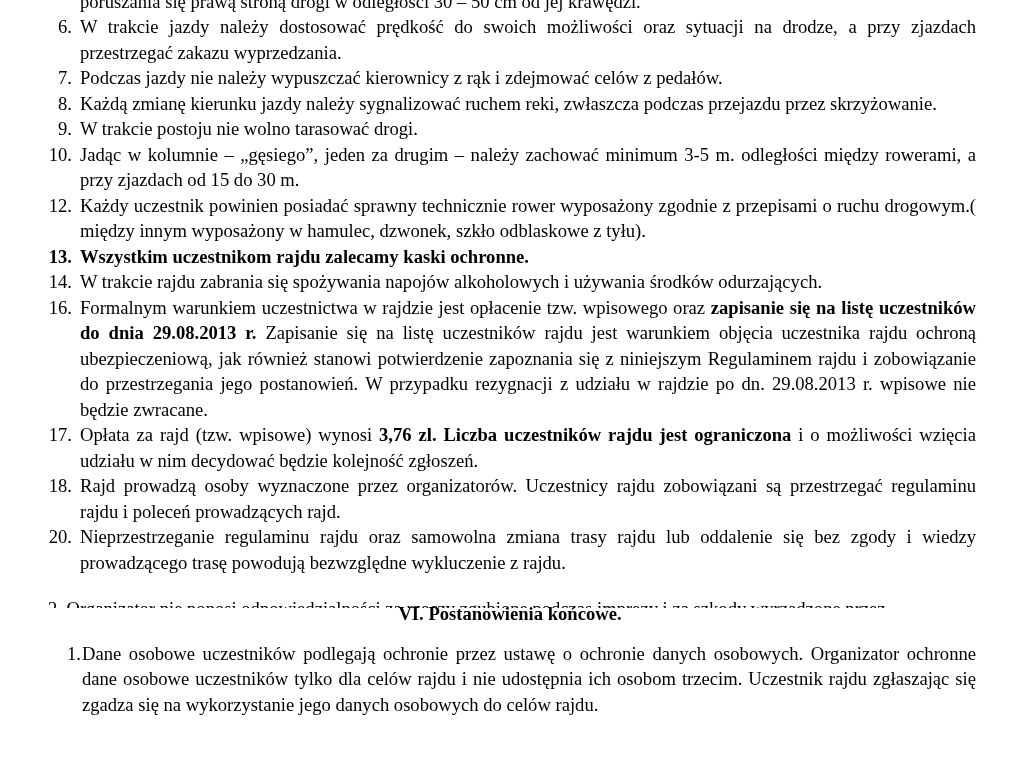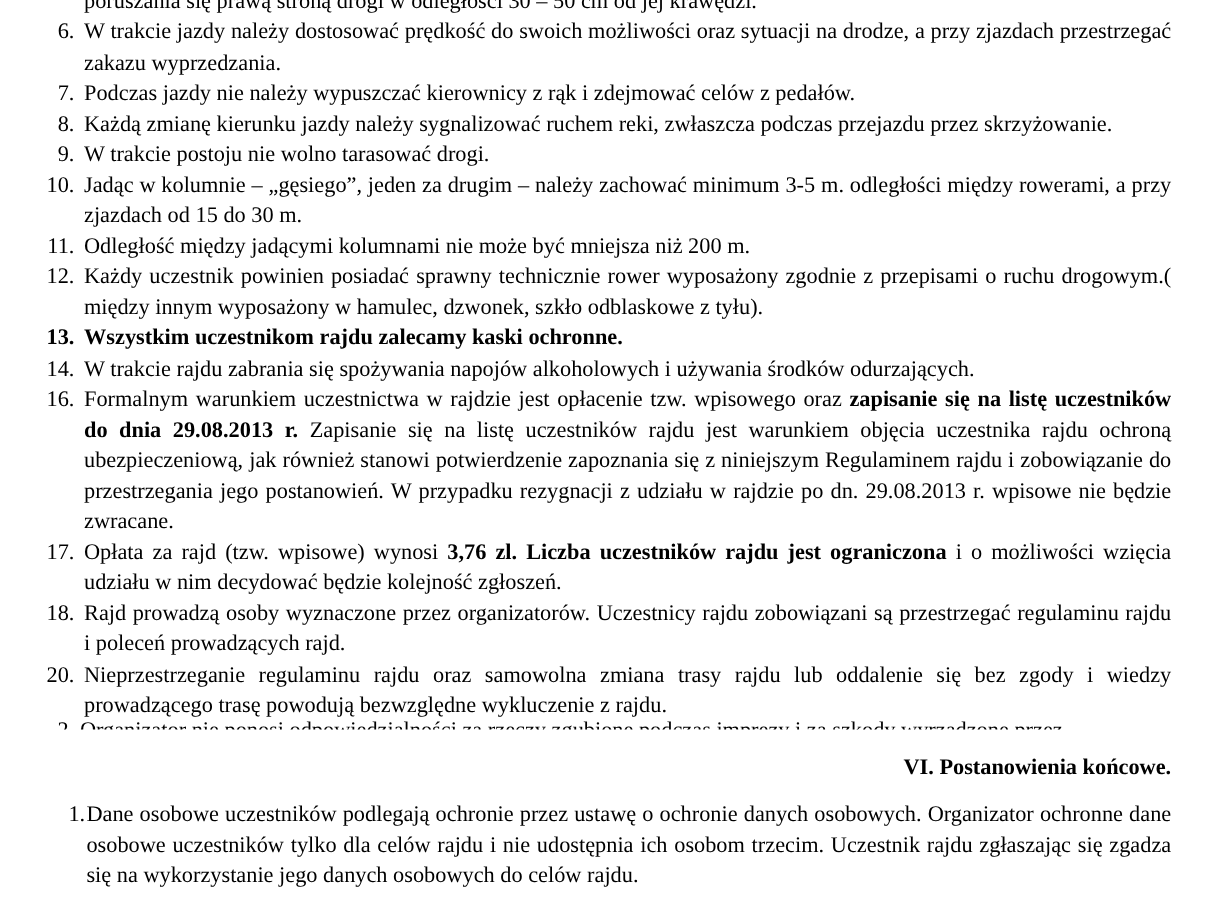--- a/index.html
+++ b/index.html
@@ -12,21 +12,21 @@
     height: 768px;
     overflow: hidden;
     font-family: "Liberation Serif", serif;
     color: #000000;
   }
   .page {
     position: relative;
     width: 1024px;
     height: 608px;
     box-sizing: border-box;
-    padding: 0 48px 0 34px;
+    padding: 0 48px 0 44px;
   }
   .doc-list {
     list-style: none;
     margin: 0;
     padding: 0;
   }
   .item {
     display: flex;
     align-items: flex-start;
     font-size: 18.6px;
@@ -51,21 +51,21 @@
     font-weight: bold;
   }
   .clipped-top {
     overflow: hidden;
     height: 14px;
   }
   .clipped-top .item {
     margin-top: -11px;
   }
   .section-title {
-    text-align: right;
+    text-align: center;
     font-weight: bold;
     font-size: 18.6px;
     line-height: 25.5px;
     margin: 26px 0 14px 0;
   }
   .final-list {
     list-style: none;
     margin: 0;
     padding: 0;
   }
@@ -133,24 +133,20 @@
     <li class="item">
       <span class="num">9.</span>
       <span class="body">W trakcie postoju nie wolno tarasować drogi.</span>
     </li>
 
     <li class="item">
       <span class="num">10.</span>
       <span class="body">Jadąc w kolumnie – „gęsiego”, jeden za drugim – należy zachować minimum 3-5 m. odległości między rowerami, a przy zjazdach od 15 do 30 m.</span>
     </li>
 
-    <li class="item">
-      <span class="num">11.</span>
-      <span class="body">Odległość między jadącymi kolumnami nie może być mniejsza niż 200 m.</span>
-    </li>
 
     <li class="item">
       <span class="num">12.</span>
       <span class="body">Każdy uczestnik powinien posiadać sprawny technicznie rower wyposażony zgodnie z przepisami o ruchu drogowym.( między innym wyposażony w hamulec, dzwonek, szkło odblaskowe z tyłu).</span>
     </li>
 
     <li class="item bold">
       <span class="num">13.</span>
       <span class="body">Wszystkim uczestnikom rajdu zalecamy kaski ochronne.</span>
     </li>

